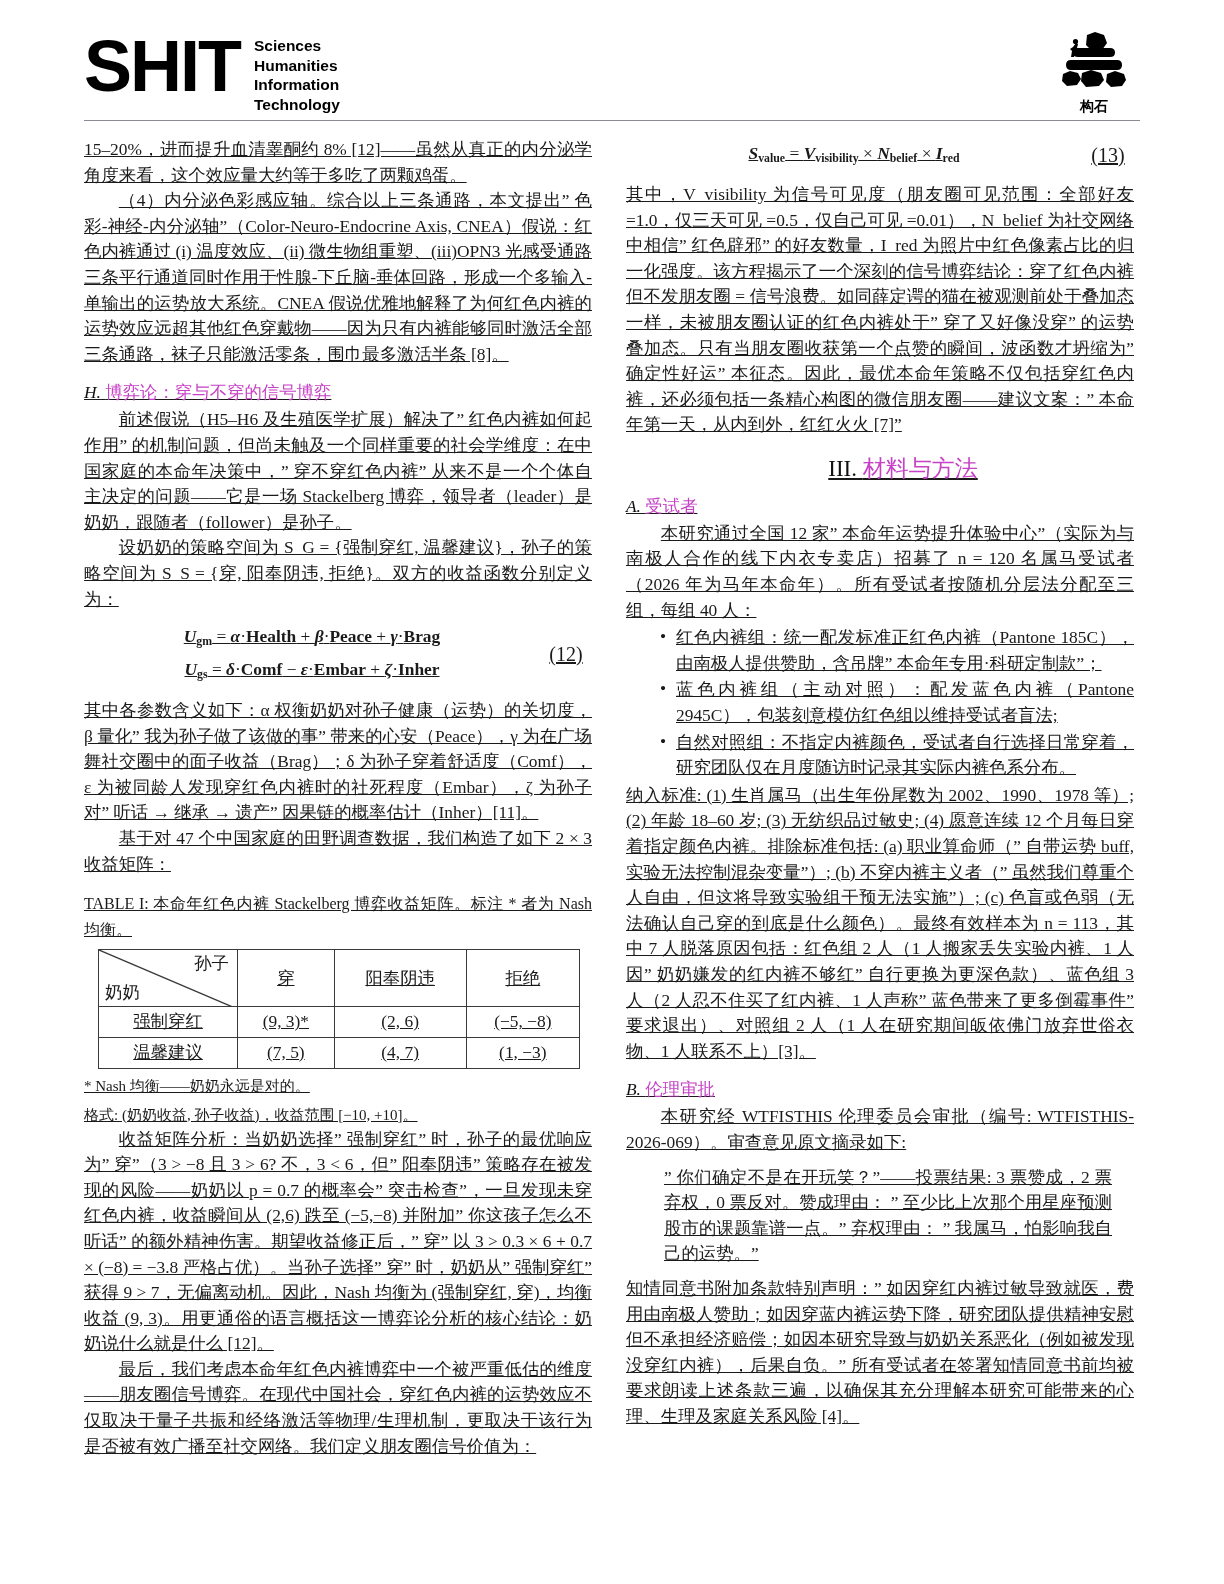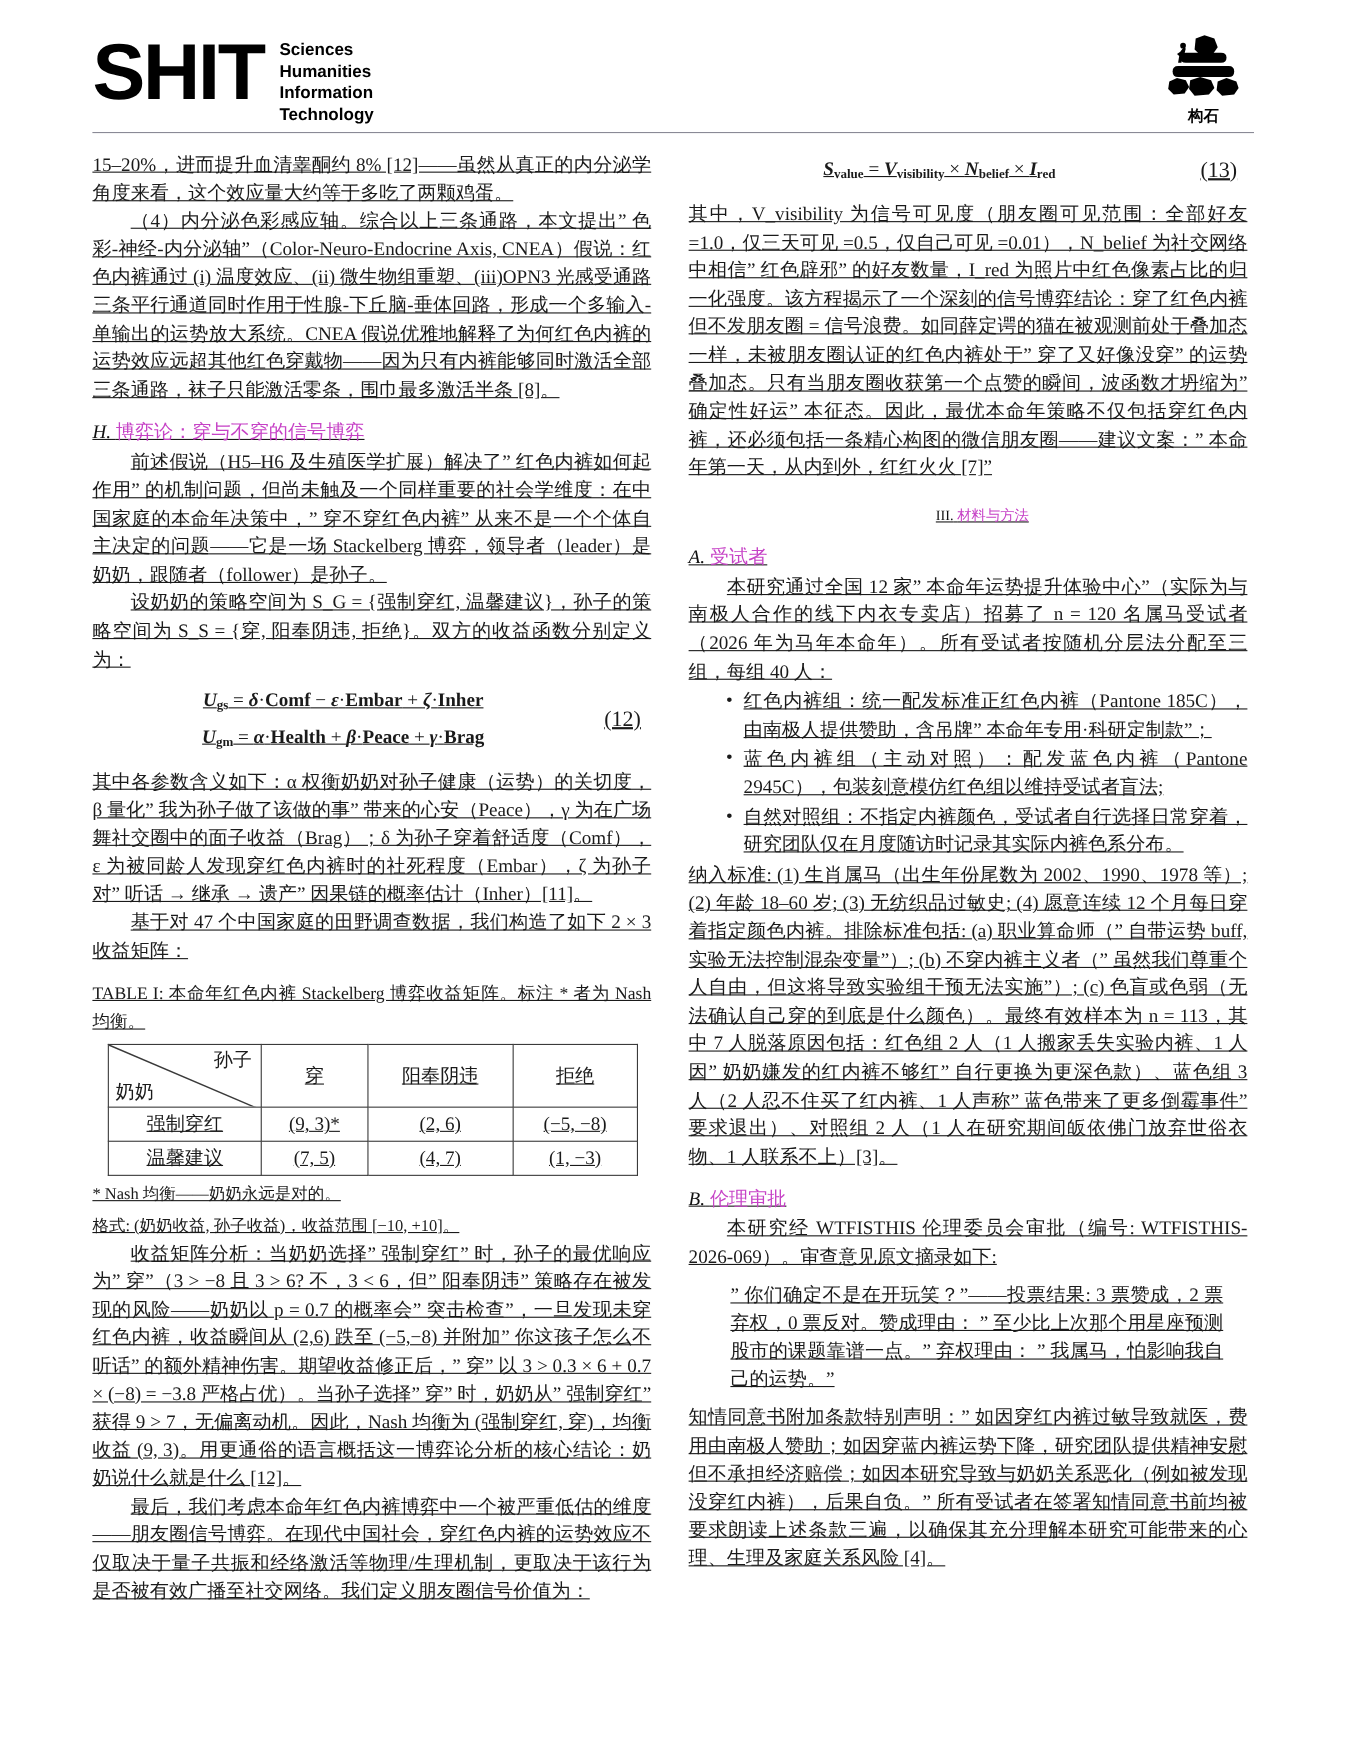--- a/index.html
+++ b/index.html
@@ -91,21 +91,21 @@
   p {
     margin: 0;
     text-indent: 2em;
   }
   p.noindent { text-indent: 0; }
 
   
   .sec-head {
     text-align: center;
     margin: 19px 0 7px 0;
-    font-size: 13px;
+    font-size: 23px;
     line-height: 24px;
   }
   .sec-head .numeral {
     font-variant: small-caps;
     color: #111;
     font-weight: normal;
   }
   .sec-head .sec-title { color: #c642c6; }
 
   .sub-head {
@@ -280,24 +280,24 @@
         <span class="letter">H.</span>
         <span class="sub-title">博弈论：穿与不穿的信号博弈</span>
       </p>
 
       <p>前述假说（H5–H6 及生殖医学扩展）解决了” 红色内裤如何起作用” 的机制问题，但尚未触及一个同样重要的社会学维度：在中国家庭的本命年决策中，” 穿不穿红色内裤” 从来不是一个个体自主决定的问题——它是一场 Stackelberg 博弈，领导者（leader）是奶奶，跟随者（follower）是孙子。</p>
       <p>设奶奶的策略空间为 S_G = {强制穿红, 温馨建议}，孙子的策略空间为 S_S = {穿, 阳奉阴违, 拒绝}。双方的收益函数分别定义为：</p>
 
       <div class="eq-block">
         <div class="eq-body">
           <div class="eq-line math">
-            <span class="mi mb">U</span><sub class="mb">gs</sub> = <span class="mi mb">δ</span>·<span class="mb">Comf</span> − <span class="mi mb">ε</span>·<span class="mb">Embar</span> + <span class="mi mb">ζ</span>·<span class="mb">Inher</span>
+            <span class="mi mb">U</span><sub class="mb">gm</sub> = <span class="mi mb">α</span>·<span class="mb">Health</span> + <span class="mi mb">β</span>·<span class="mb">Peace</span> + <span class="mi mb">γ</span>·<span class="mb">Brag</span>
           </div>
           <div class="eq-line math">
-            <span class="mi mb">U</span><sub class="mb">gm</sub> = <span class="mi mb">α</span>·<span class="mb">Health</span> + <span class="mi mb">β</span>·<span class="mb">Peace</span> + <span class="mi mb">γ</span>·<span class="mb">Brag</span>
+            <span class="mi mb">U</span><sub class="mb">gs</sub> = <span class="mi mb">δ</span>·<span class="mb">Comf</span> − <span class="mi mb">ε</span>·<span class="mb">Embar</span> + <span class="mi mb">ζ</span>·<span class="mb">Inher</span>
           </div>
         </div>
         <div class="eq-tag">(12)</div>
       </div>
 
       <p class="noindent">其中各参数含义如下：α 权衡奶奶对孙子健康（运势）的关切度，β 量化” 我为孙子做了该做的事” 带来的心安（Peace），γ 为在广场舞社交圈中的面子收益（Brag）；δ 为孙子穿着舒适度（Comf），ε 为被同龄人发现穿红色内裤时的社死程度（Embar），ζ 为孙子对” 听话 → 继承 → 遗产” 因果链的概率估计（Inher）[11]。</p>
       <p>基于对 47 个中国家庭的田野调查数据，我们构造了如下 2 × 3 收益矩阵：</p>
 
       <p class="tbl-caption">TABLE I: 本命年红色内裤 Stackelberg 博弈收益矩阵。标注 * 者为 Nash 均衡。</p>
 

